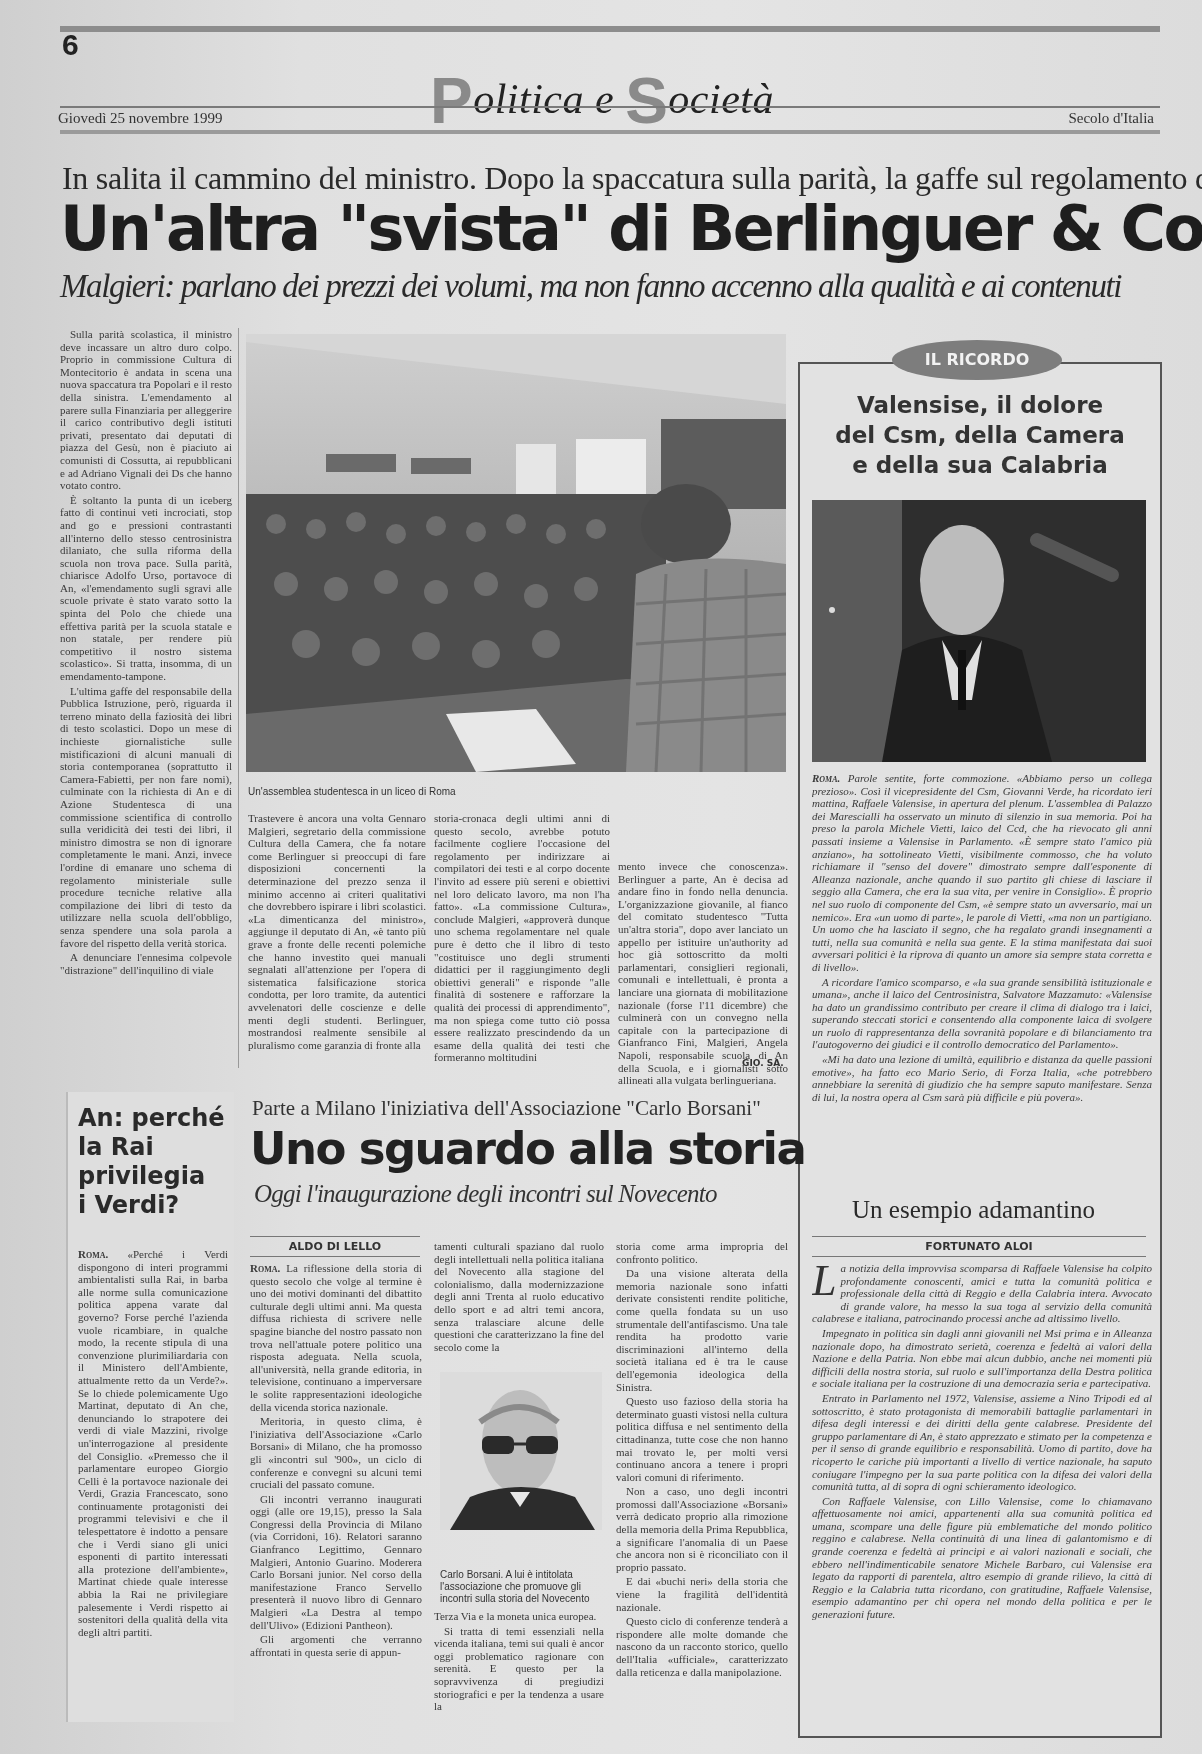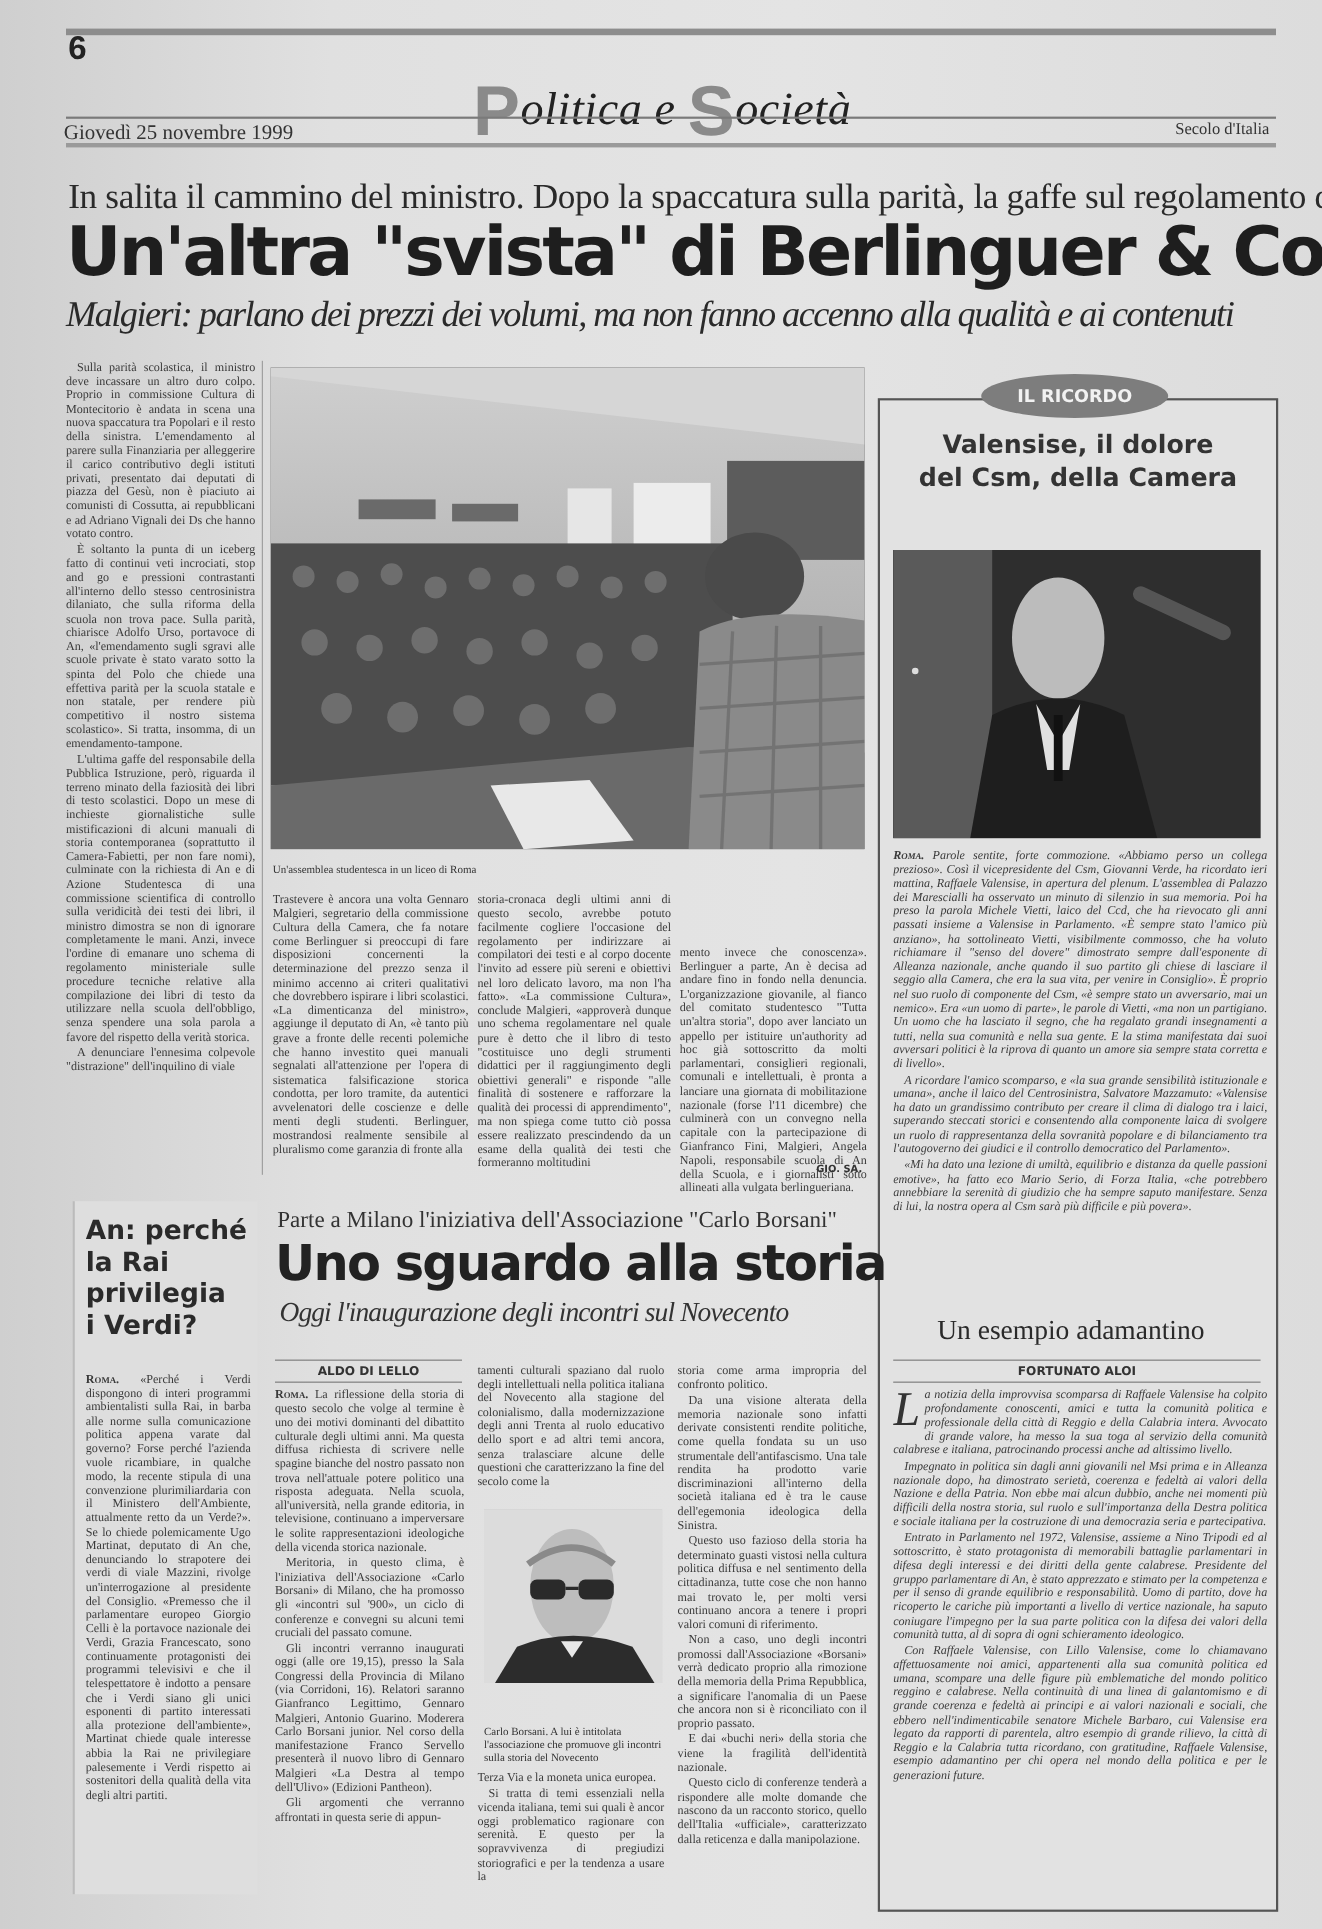--- a/index.html
+++ b/index.html
@@ -3,31 +3,31 @@
 <meta charset="utf-8">
 <style>
   html,body{margin:0;padding:0;}
   body{width:1202px;height:1754px;background:#d9d9d9;position:relative;overflow:hidden;font-family:"Liberation Serif",serif;color:#2a2a2a;}
   .page{position:absolute;left:0;top:0;width:1202px;height:1754px;background:linear-gradient(90deg,#cfcfcf 0%,#e0e0e0 25%,#e4e4e4 60%,#dcdcdc 100%);}
   .abs{position:absolute;}
   .rule{position:absolute;background:#7a7a7a;}
   .pagenum{left:62px;top:28px;font-family:"Liberation Sans",sans-serif;font-weight:bold;font-size:30px;color:#222;}
   .section-title{left:430px;top:54px;font-family:"Liberation Serif",serif;font-style:italic;font-size:42px;color:#222;letter-spacing:0.5px;}
   .section-title .cap{font-style:normal;font-family:"Liberation Sans",sans-serif;font-weight:bold;font-size:64px;color:#8a8a8a;position:relative;top:10px;}
-  .dateline{left:58px;top:110px;font-size:19px;color:#333;text-align:right;}
+  .dateline{left:58px;top:110px;font-size:15px;color:#333;text-align:right;}
   .paper{right:48px;top:110px;font-size:15px;color:#333;}
   .kicker{left:62px;top:160px;width:1100px;font-size:32px;color:#2a2a2a;white-space:nowrap;letter-spacing:-0.3px;}
   .headline{left:60px;top:192px;font-family:"DejaVu Sans",sans-serif;font-weight:bold;font-size:62px;color:#1e1e1e;letter-spacing:-2.5px;white-space:nowrap;}
   .subhead{left:60px;top:268px;font-style:italic;font-size:33px;color:#2a2a2a;white-space:nowrap;letter-spacing:-1.4px;}
   .col{position:absolute;font-size:11px;line-height:12.6px;color:#3a3a3a;text-align:justify;overflow:hidden;}
   .col p{margin:0 0 2px 0;text-indent:10px;}
   .col p.first{text-indent:0;}
   .dateline-roma{font-variant:small-caps;font-weight:bold;}
   .photo{position:absolute;overflow:hidden;}
-  .caption{position:absolute;font-family:Liberation Serif, serif;font-size:10px;color:#333;}
+  .caption{position:absolute;font-family:Liberation Sans, sans-serif;font-size:10px;color:#333;}
   .box{position:absolute;border:2px solid #555;background:#e2e2e2;}
   .oval{position:absolute;background:#7d7d7d;border-radius:50%;color:#f2f2f2;font-family:"DejaVu Sans",sans-serif;font-weight:bold;font-size:16px;text-align:center;}
   .box-title{position:absolute;font-family:"DejaVu Sans",sans-serif;font-weight:bold;font-size:23px;line-height:30px;text-align:center;color:#333;}
   .sig{position:absolute;font-family:"DejaVu Sans",sans-serif;font-weight:bold;font-size:9px;color:#333;}
   .byline{position:absolute;font-family:"DejaVu Sans",sans-serif;font-weight:bold;font-size:11px;color:#333;text-align:center;border-top:1px solid #777;border-bottom:1px solid #777;padding:3px 0;}
   .kicker2{position:absolute;font-size:21px;color:#333;white-space:nowrap;}
   .headline2{position:absolute;font-family:"DejaVu Sans",sans-serif;font-weight:bold;font-size:45px;color:#222;letter-spacing:-1.6px;white-space:nowrap;}
   .subhead2{position:absolute;font-style:italic;font-size:25px;color:#333;white-space:nowrap;letter-spacing:-0.8px;}
   .side-head{position:absolute;font-family:"DejaVu Sans",sans-serif;font-weight:bold;font-size:24px;line-height:29px;color:#2a2a2a;}
   .title3{position:absolute;font-size:25px;color:#2a2a2a;white-space:nowrap;}
@@ -124,20 +124,21 @@
   <div class="col" style="left:618px;top:812px;width:170px;height:240px;margin-top:48px;">
     <p class="first">mento invece che conoscenza». Berlinguer a parte, An è decisa ad andare fino in fondo nella denuncia. L'organizzazione giovanile, al fianco del comitato studentesco "Tutta un'altra storia", dopo aver lanciato un appello per istituire un'authority ad hoc già sottoscritto da molti parlamentari, consiglieri regionali, comunali e intellettuali, è pronta a lanciare una giornata di mobilitazione nazionale (forse l'11 dicembre) che culminerà con un convegno nella capitale con la partecipazione di Gianfranco Fini, Malgieri, Angela Napoli, responsabile scuola di An della Scuola, e i giornalisti sotto allineati alla vulgata berlingueriana.</p>
   </div>
   <div class="sig" style="left:742px;top:1058px;">GIO. SA.</div>
 
   <div class="box" style="left:798px;top:362px;width:360px;height:1372px;"></div>
   <div class="oval" style="left:892px;top:340px;width:170px;height:40px;line-height:40px;">IL RICORDO</div>
   <div class="box-title" style="left:805px;top:390px;width:350px;">
     <div>Valensise, il dolore</div>
     <div>del Csm, della Camera</div>
+    <div>e della sua Calabria</div>
   </div>
   <div class="photo" style="left:812px;top:500px;width:334px;height:262px;background:#3a3a3a;">
     <svg width="334" height="262" viewBox="0 0 334 262">
       <rect width="334" height="262" fill="#2e2e2e"></rect>
       <rect x="0" y="0" width="90" height="262" fill="#5a5a5a"></rect>
       <ellipse cx="150" cy="80" rx="42" ry="55" fill="#bcbcbc"></ellipse>
       <path d="M 70 262 L 90 150 Q 150 120 210 150 L 240 262 Z" fill="#1e1e1e"></path>
       <polygon points="130,140 150,175 170,140 160,200 140,200" fill="#e0e0e0"></polygon>
       <rect x="146" y="150" width="8" height="60" fill="#111"></rect>
       <line x1="225" y1="40" x2="300" y2="75" stroke="#555" stroke-width="14" stroke-linecap="round"></line>

